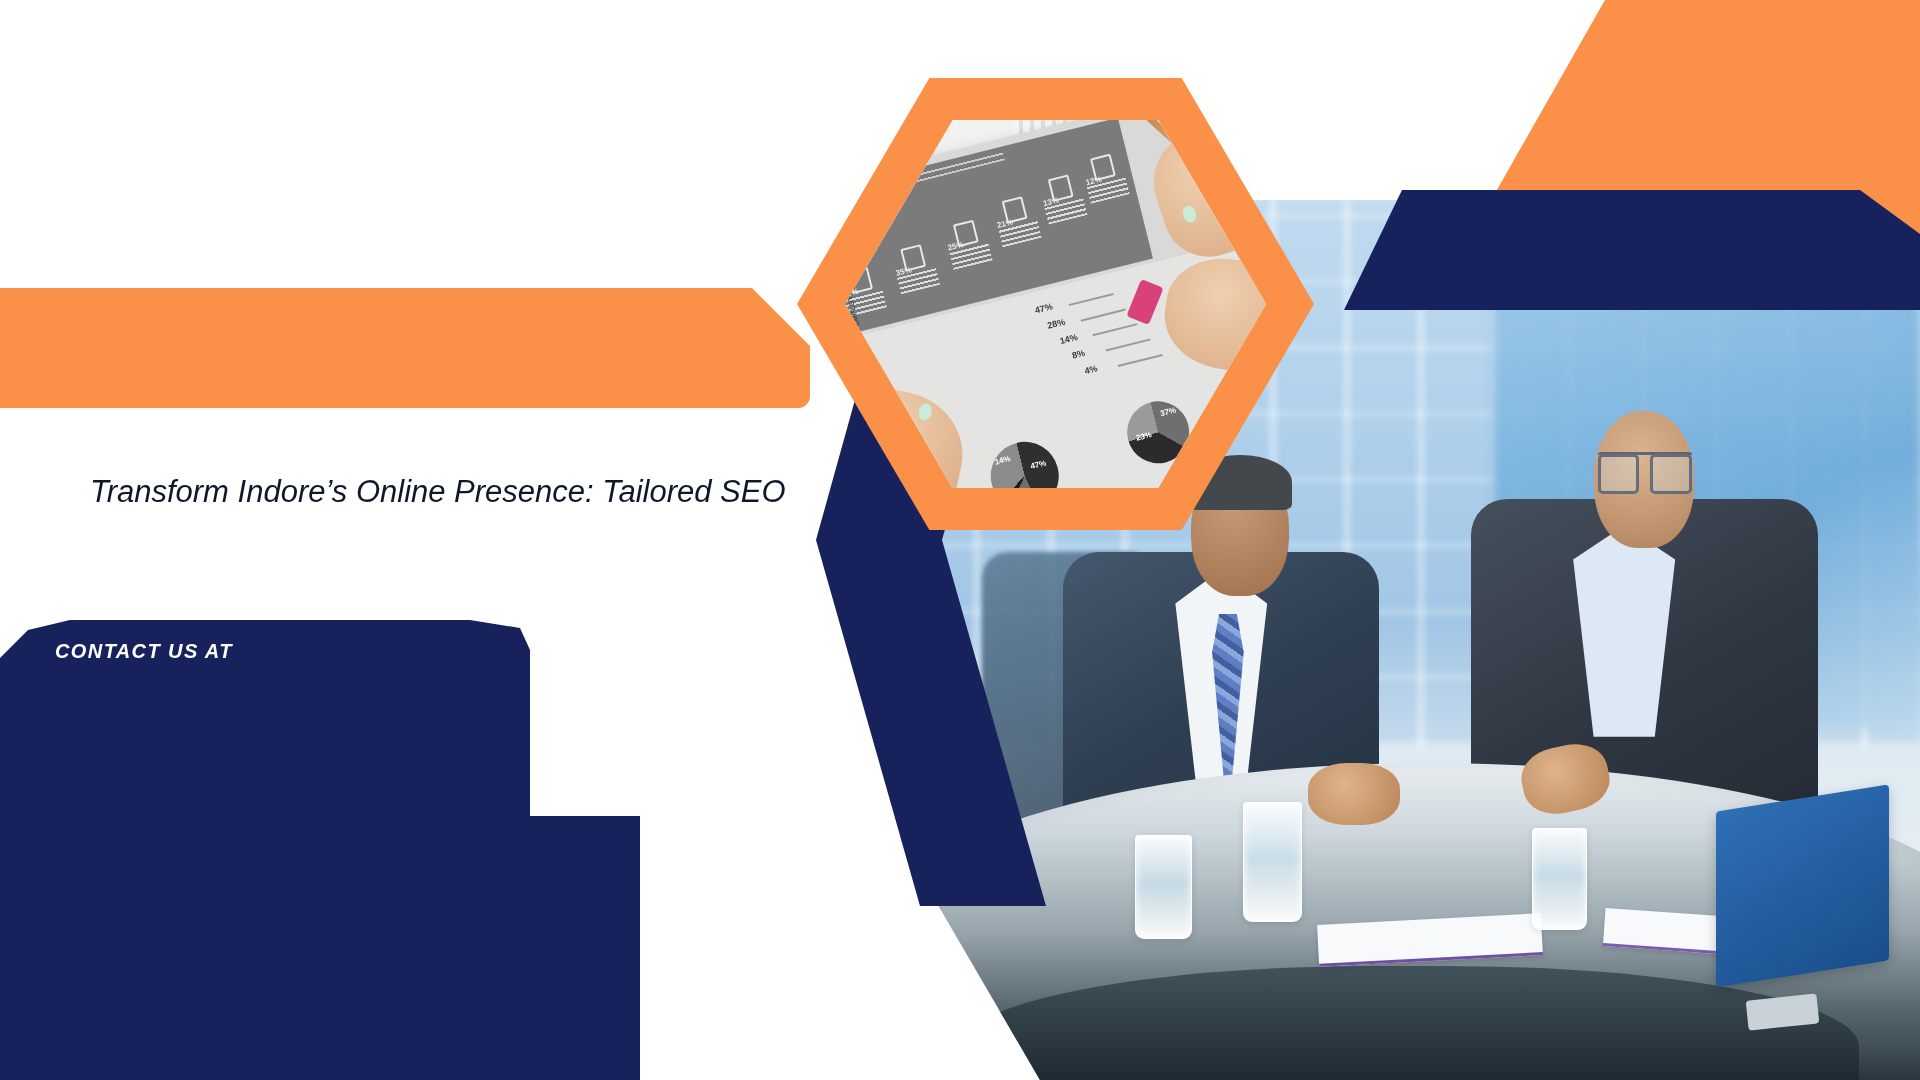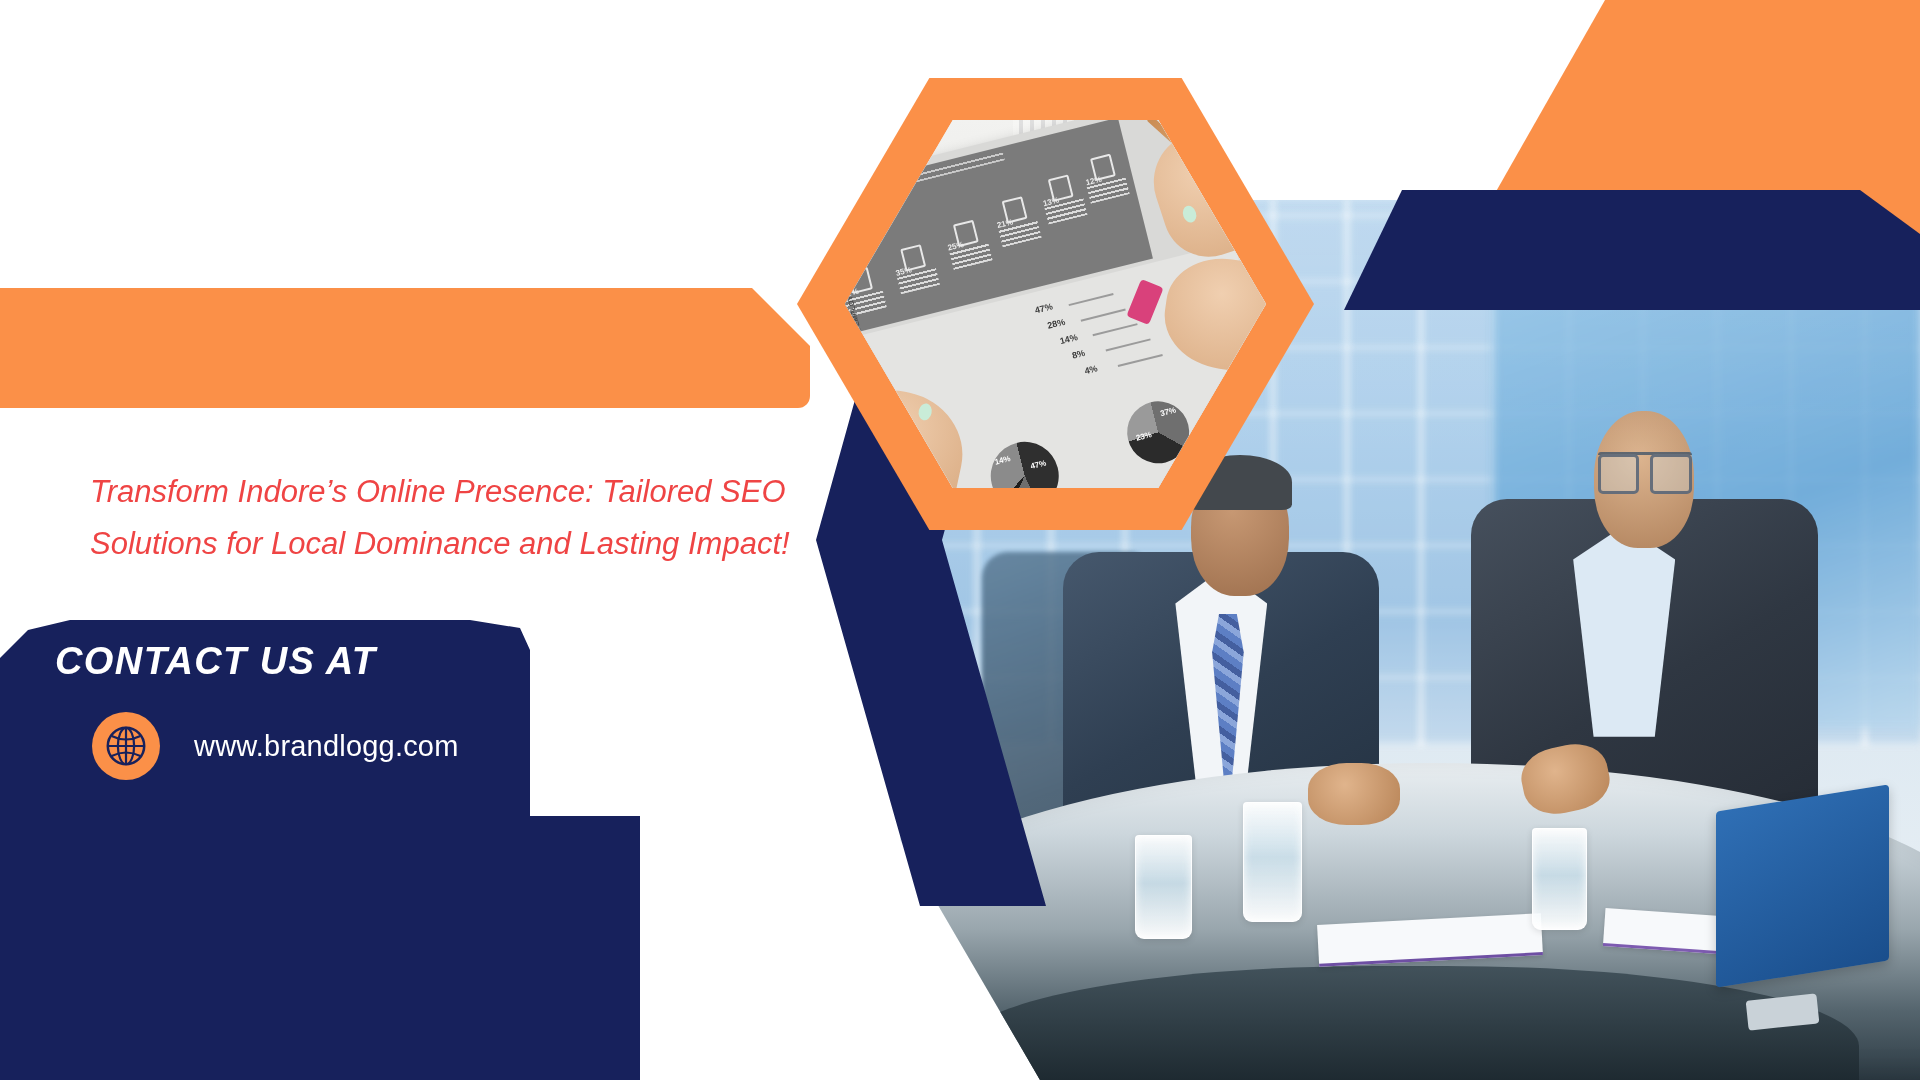--- a/index.html
+++ b/index.html
@@ -146,31 +146,31 @@
     color:var(--navy);white-space:nowrap;transform:scaleX(.93);transform-origin:left center;
   }
   .orange-band{
     position:absolute;left:0;top:288px;width:810px;height:120px;background:var(--orange);z-index:8;
     clip-path:polygon(0 0, 752px 0, 810px 58px, 810px 120px, 0 120px);
     border-radius:0 12px 12px 0;
   }
   .subtitle{
     position:absolute;left:90px;top:466px;width:740px;z-index:9;
     font-family:"Liberation Sans Narrow","Liberation Sans",sans-serif;
-    font-style:italic;font-weight:400;font-size:31px;line-height:52px;color:#ef4444;
+    font-style:italic;font-weight:400;font-size:31px;line-height:52px;color:#0f172a;
   }
   .contact-shape{
     position:absolute;left:0;top:620px;width:640px;height:460px;background:var(--navy);z-index:9;
     clip-path:polygon(0 38px, 28px 10px, 70px 0, 470px 0, 520px 8px, 530px 30px, 530px 196px,
                       640px 196px, 640px 460px, 0 460px);
   }
   .contact-label{
     position:absolute;left:55px;top:640px;z-index:10;color:#fff;
     font-family:"Liberation Sans Narrow","Liberation Sans",sans-serif;
-    font-weight:bold;font-style:italic;font-size:38px;letter-spacing:1.4px;
+    font-weight:bold;font-style:italic;font-size:20px;letter-spacing:1.4px;
   }
   .contact-row{position:absolute;left:92px;top:712px;z-index:10;display:flex;align-items:center;gap:34px;}
   .globe-badge{width:68px;height:68px;border-radius:50%;background:var(--orange);
     display:flex;align-items:center;justify-content:center;flex:0 0 auto;}
   .url{color:#fff;font-size:29px;font-family:"Liberation Sans",sans-serif;letter-spacing:.2px;}
 
   :root{--orange:#FB9048;--navy:#17215C;}
 </style>
 </head>
 <body>
@@ -268,32 +268,18 @@
       <div class="hx-pink"></div>
       <div class="hx-pink2"></div>
     </div>
   </div>
 
   <div class="orange-band"></div>
 
 
   <div class="subtitle">
     <div>Transform Indore’s Online Presence: Tailored SEO</div>
-    <div>Solutions for Local Dominance and Lasting Impact!</div>
   </div>
 
   <div class="contact-shape"></div>
   <div class="contact-label">CONTACT US AT</div>
-  <div class="contact-row">
-    <span class="globe-badge">
-      <svg width="46" height="46" viewBox="0 0 48 48" aria-hidden="true">
-        <circle cx="24" cy="24" r="19" fill="none" stroke="#17215C" stroke-width="2.6"></circle>
-        <ellipse cx="24" cy="24" rx="8.5" ry="19" fill="none" stroke="#17215C" stroke-width="2.3"></ellipse>
-        <line x1="5" y1="24" x2="43" y2="24" stroke="#17215C" stroke-width="2.3"></line>
-        <path d="M9 13.5 Q24 21 39 13.5" fill="none" stroke="#17215C" stroke-width="2.2"></path>
-        <path d="M9 34.5 Q24 27 39 34.5" fill="none" stroke="#17215C" stroke-width="2.2"></path>
-        <line x1="24" y1="5" x2="24" y2="43" stroke="#17215C" stroke-width="2.3"></line>
-      </svg>
-    </span>
-    <span class="url">www.brandlogg.com</span>
-  </div>
 
 </div>
 
 </body></html>

